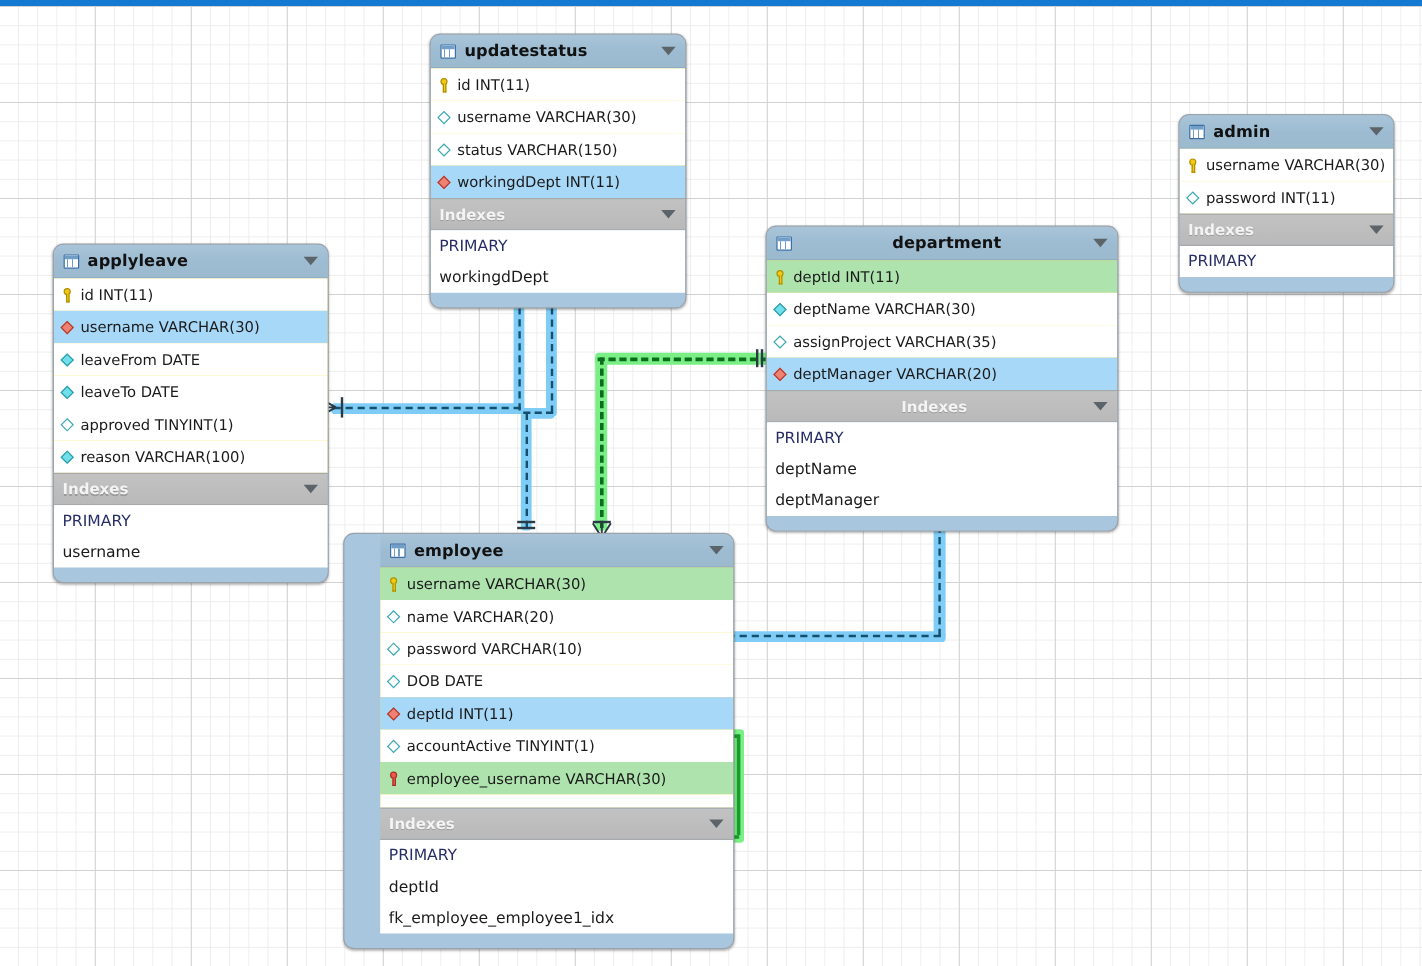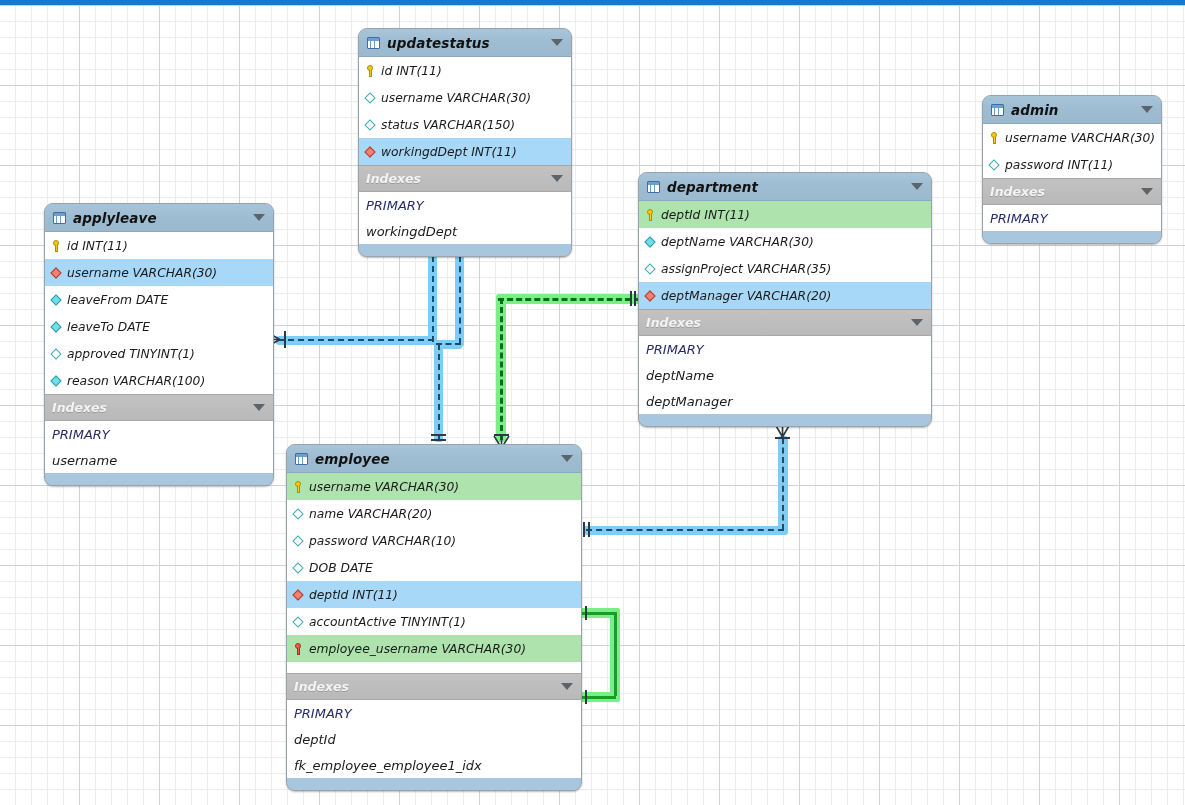--- a/index.html
+++ b/index.html
@@ -11,21 +11,20 @@
   #canvas{
     position:relative;width:1185px;height:805px;overflow:hidden;
     background-color:#ffffff;
     background-image:
       linear-gradient(to right,#d2d2d2 1px,transparent 1px),
       linear-gradient(to bottom,#d2d2d2 1px,transparent 1px),
       linear-gradient(to right,#ededed 1px,transparent 1px),
       linear-gradient(to bottom,#ededed 1px,transparent 1px);
     background-size:80px 80px,80px 80px,16px 16px,16px 16px;
     background-position:-1px 5px,-1px 5px,-1px 5px,-1px 5px;
-    font-style:italic;
   }
   .topbar{position:absolute;left:0;top:0;width:1185px;height:5px;background:#1379d1;z-index:60;}
 
   
   .tbl{
     position:absolute;
     border:1px solid #9aa3ab;
     border-radius:9px;
     background:#a8c6de;
     box-shadow:0 1px 2px rgba(0,0,0,.28);
@@ -259,21 +258,21 @@
         </div>
         <div class="idx-hd">
           <span class="t">Indexes</span>
           <span class="caret"></span>
         </div>
         <div class="idx-list">
           <div class="idx primary">PRIMARY</div>
         </div>
         <div class="tbl-ft"></div>
       </div>
-      <div class="tbl" style="left: 638px; top: 172px; width: 292px;">
+      <div class="tbl" style="left: 638px; top: 188px; width: 292px; text-align: center;">
         <div class="tbl-hd">
           <span class="tbl-ico"></span>
           <span class="tbl-name">department</span>
           <span class="caret"></span>
         </div>
         <div class="cols">
           <div class="col pk">
             <span class="gl key"></span>
             <span>deptId INT(11)</span>
           </div>
@@ -336,21 +335,21 @@
         <div class="idx-hd">
           <span class="t">Indexes</span>
           <span class="caret"></span>
         </div>
         <div class="idx-list">
           <div class="idx primary">PRIMARY</div>
           <div class="idx">username</div>
         </div>
         <div class="tbl-ft"></div>
       </div>
-      <div class="tbl" style="left: 286px; top: 444px; width: 294px;">
+      <div class="tbl" style="left: 286px; top: 444px; width: 294px; padding-left: 30px;">
         <div class="tbl-hd">
           <span class="tbl-ico"></span>
           <span class="tbl-name">employee</span>
           <span class="caret"></span>
         </div>
         <div class="cols">
           <div class="col pk">
             <span class="gl key"></span>
             <span>username VARCHAR(30)</span>
           </div>

